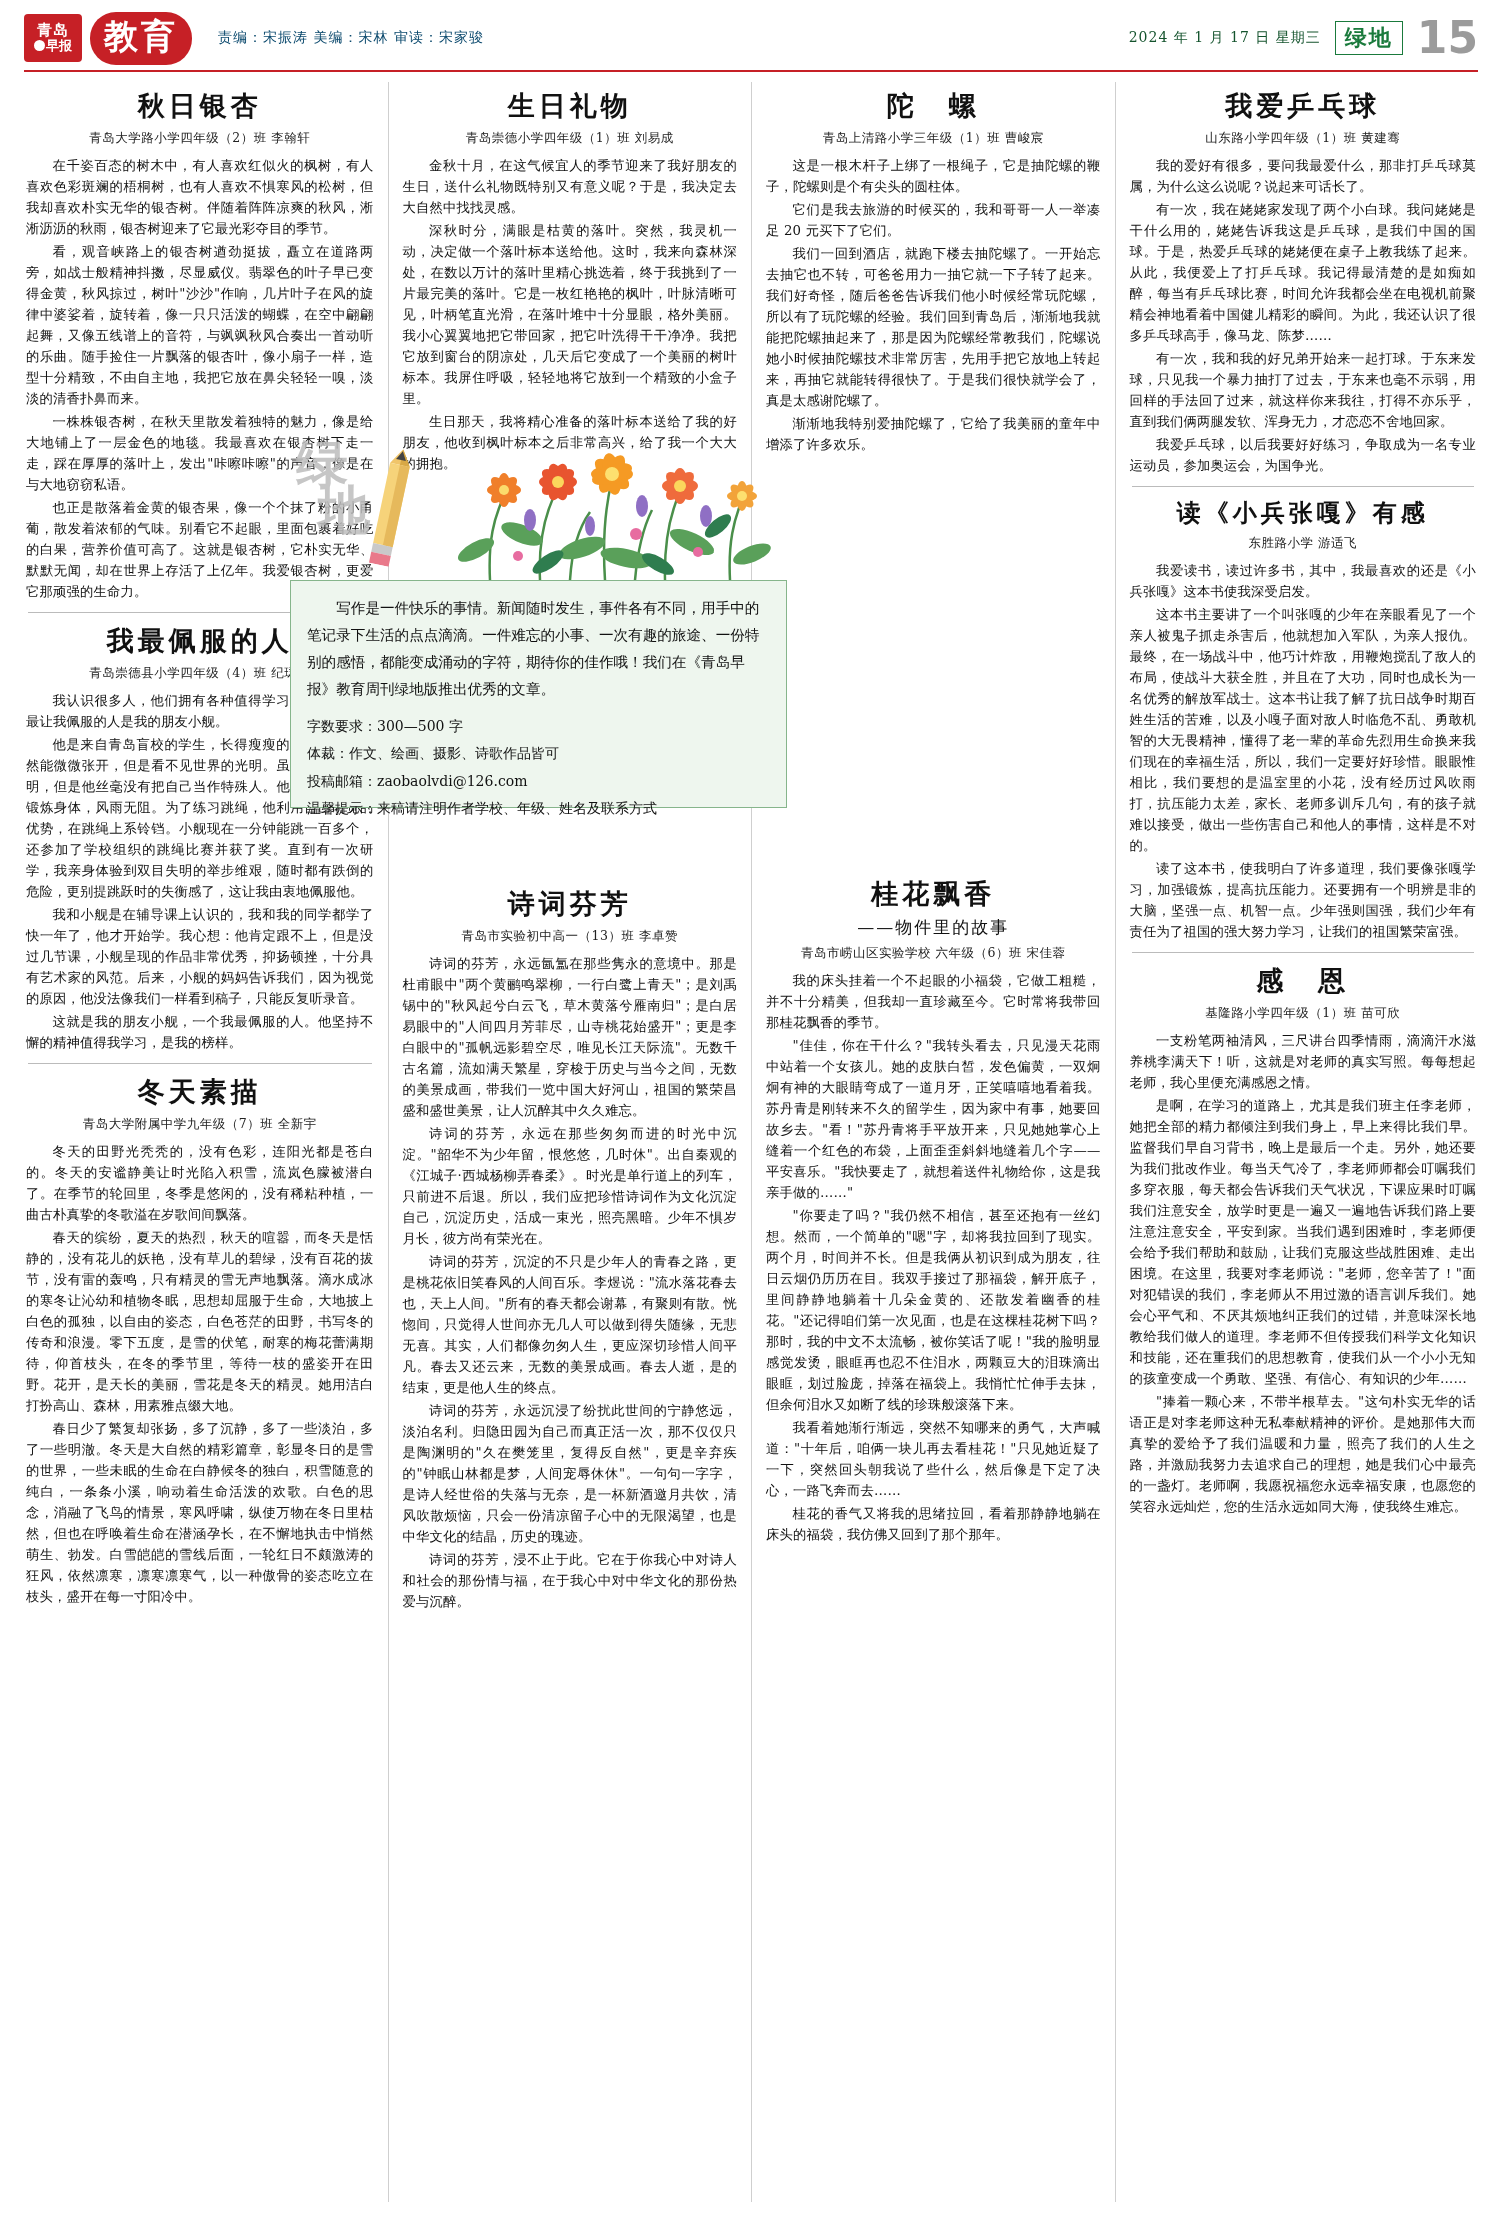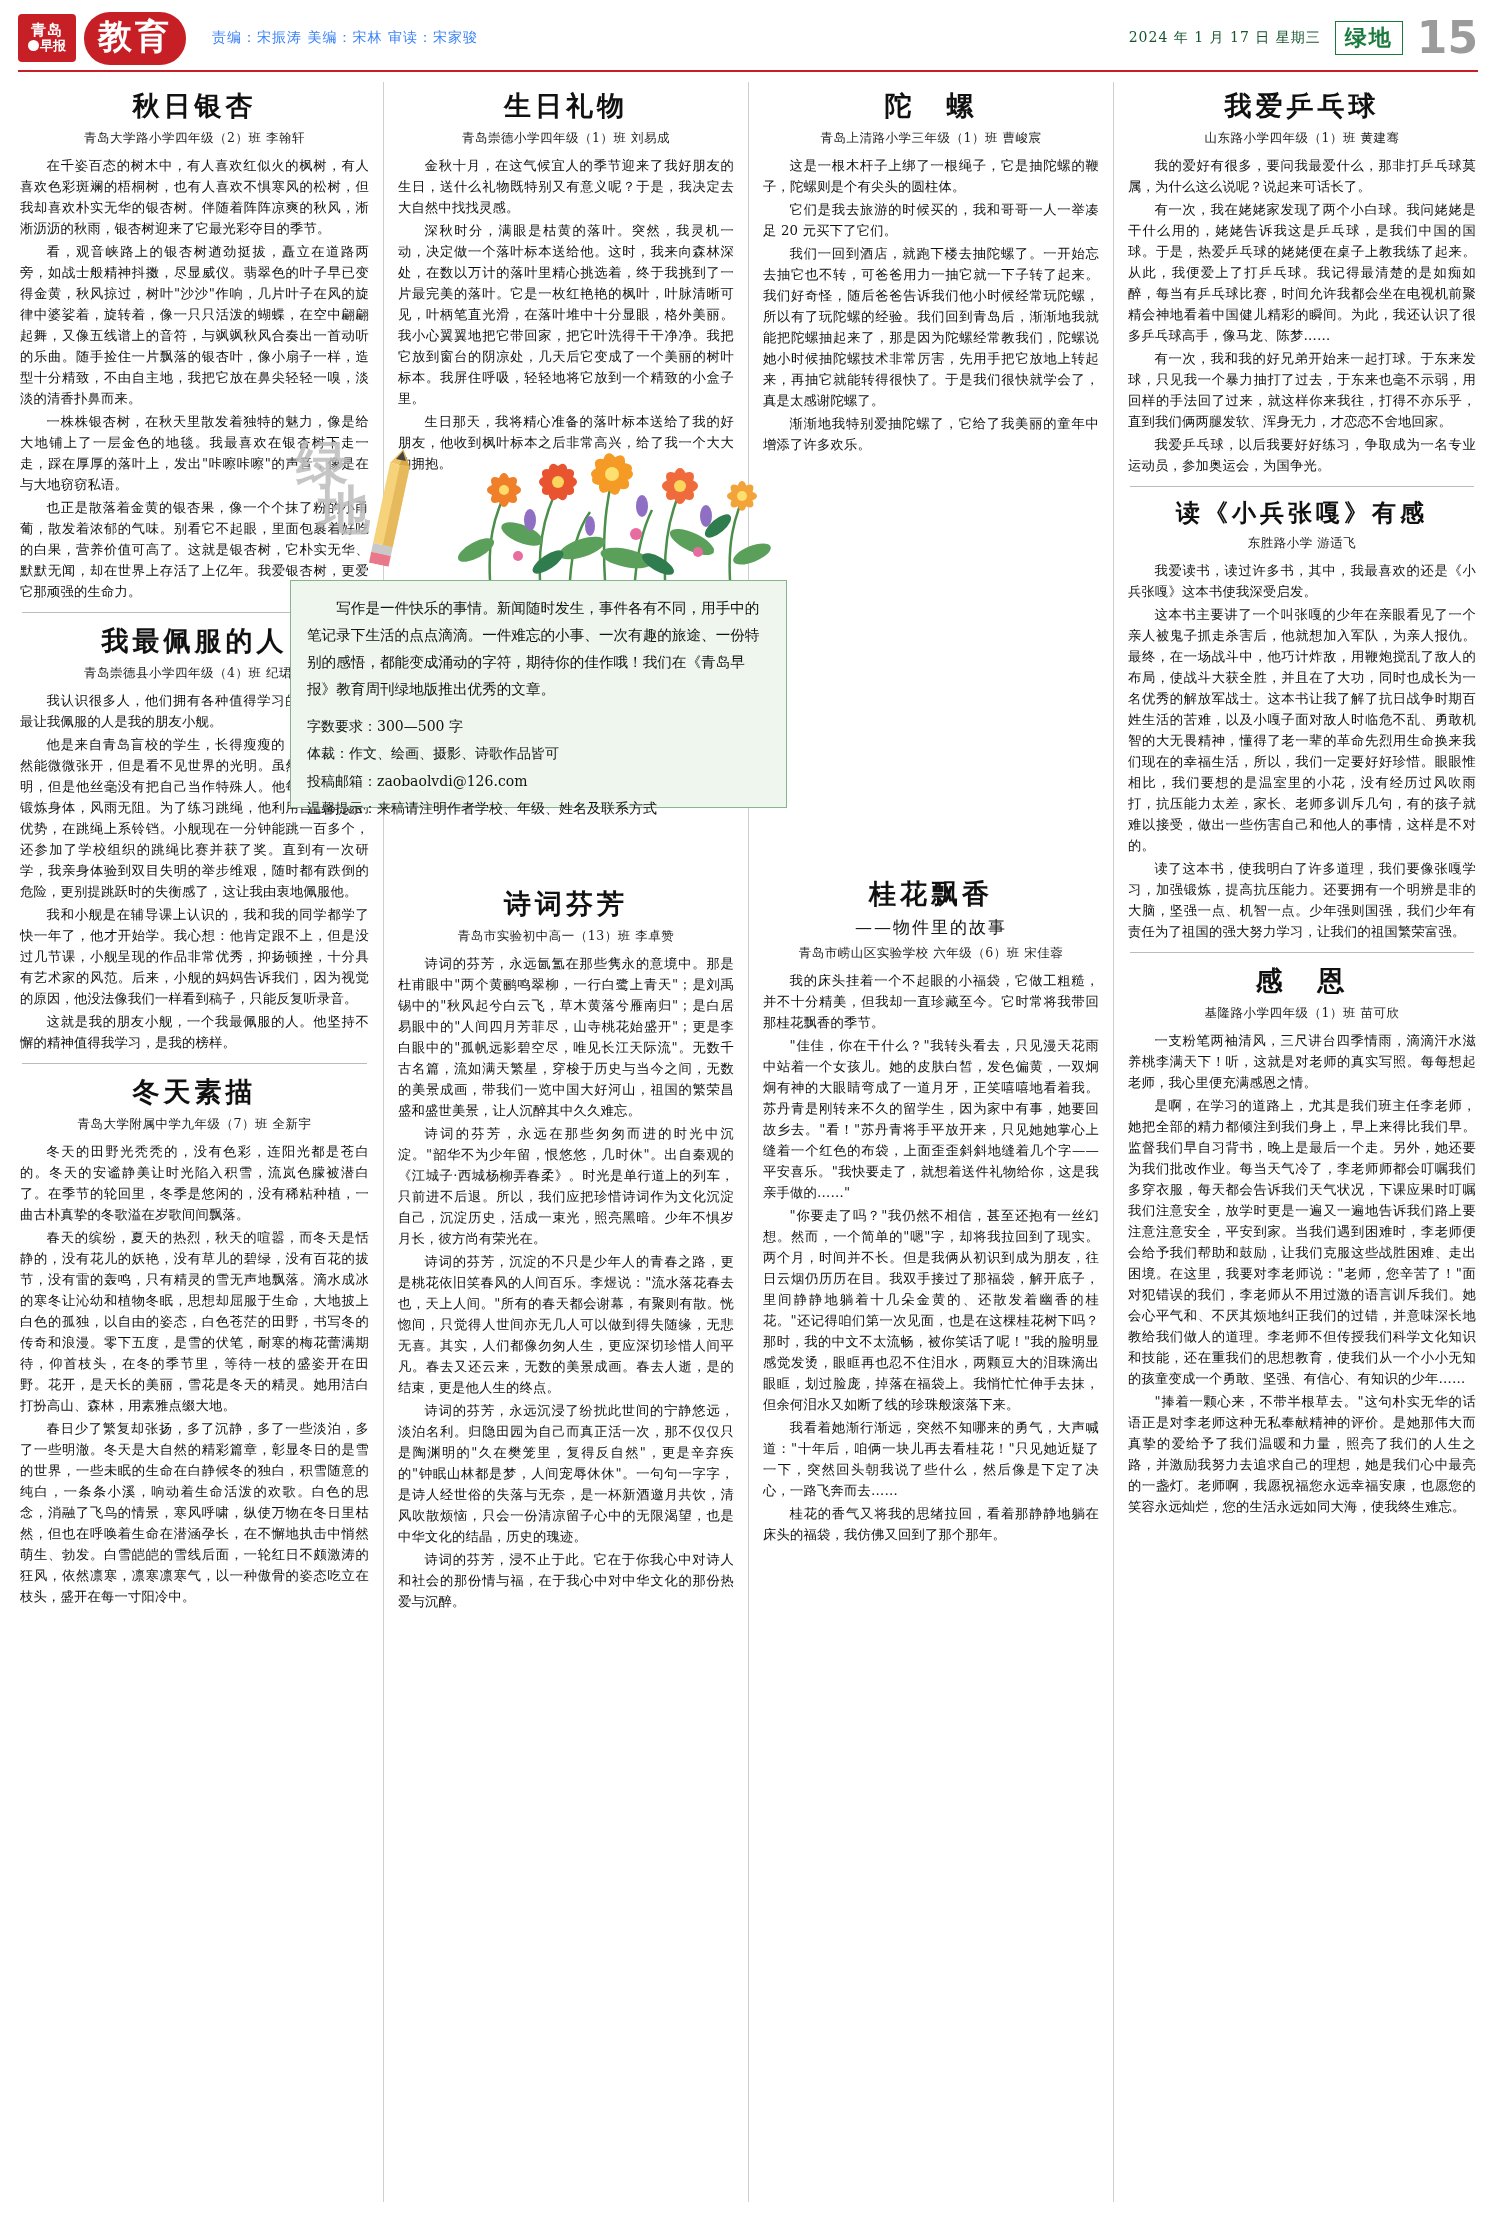--- a/index.html
+++ b/index.html
@@ -1,26 +1,26 @@
 <!DOCTYPE html>
 <html><head>
 <meta charset="utf-8">
 <style>
   html,body{margin:0;padding:0;background:#ffffff;}
   body{width:1500px;height:2237px;font-family:"DejaVu Serif","Liberation Serif",serif;color:#111;}
-  .page{position:relative;width:1500px;height:2237px;box-sizing:border-box;padding:10px 22px 12px 18px;}
+  .page{position:relative;width:1500px;height:2237px;box-sizing:border-box;padding:10px 22px 12px 24px;}
 
   
   .masthead{display:flex;align-items:center;height:56px;border-bottom:2px solid #c62026;padding-bottom:4px;}
   .logo-box{width:58px;height:48px;background:#c62026;color:#fff;border-radius:4px;display:flex;flex-direction:column;align-items:center;justify-content:center;line-height:1.05;font-size:15px;font-weight:bold;font-family:"DejaVu Sans","Liberation Sans",sans-serif;}
   .logo-box .l1{letter-spacing:1px;}
   .logo-box .l2{display:flex;align-items:center;gap:1px;font-size:13px;}
   .logo-dot{display:inline-block;width:11px;height:11px;border-radius:50%;background:#fff;color:#c62026;font-size:8px;line-height:11px;text-align:center;}
   .section-name{background:#c62026;color:#fff;font-size:34px;font-weight:bold;padding:2px 14px 5px 14px;margin-left:8px;letter-spacing:3px;font-family:"DejaVu Serif","Liberation Serif",serif;border-radius:26px;}
-  .credits{margin-left:26px;font-size:14px;color:#3b82f6;letter-spacing:1px;}
+  .credits{margin-left:26px;font-size:14px;color:#0c4a6e;letter-spacing:1px;}
   .mast-right{margin-left:auto;display:flex;align-items:center;gap:14px;}
   .date{font-size:14px;color:#14532d;letter-spacing:1px;}
   .green-tag{border:1.5px solid #1a7a3c;color:#1a7a3c;font-size:22px;font-weight:bold;padding:1px 9px;letter-spacing:2px;}
   .page-no{font-size:44px;font-weight:bold;color:#9b9b9b;line-height:0.9;font-family:"DejaVu Sans","Liberation Sans",sans-serif;}
 
   
   .cols{display:flex;gap:0;margin-top:10px;height:2120px;}
   .col{width:25%;box-sizing:border-box;padding:0 14px;position:relative;}
   .col + .col{border-left:1px solid #cfcfcf;}
   .col.c1{padding-left:2px;}

